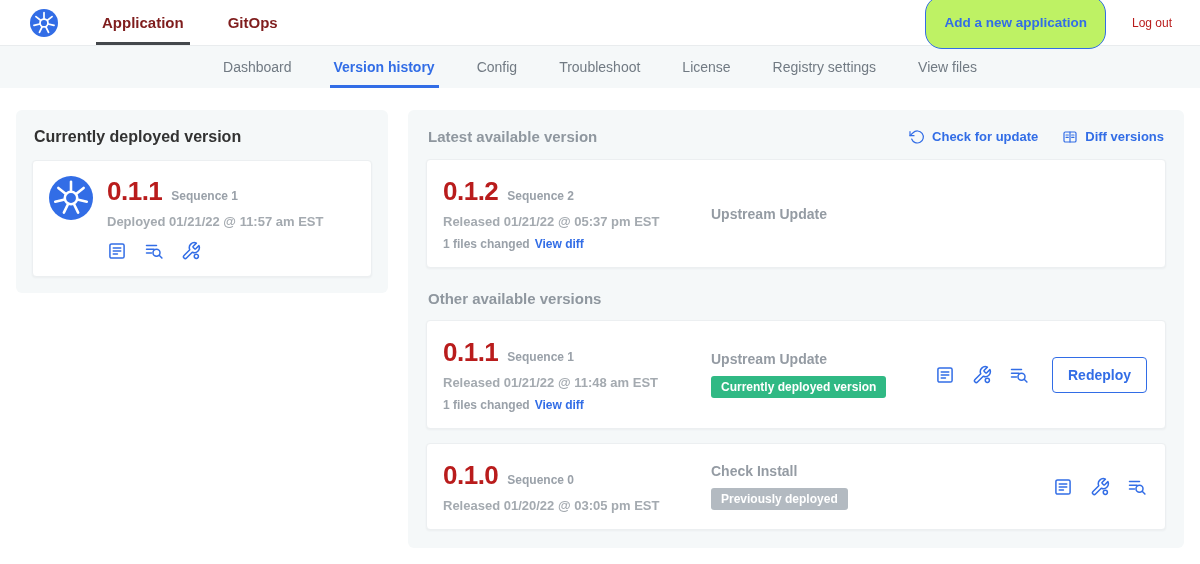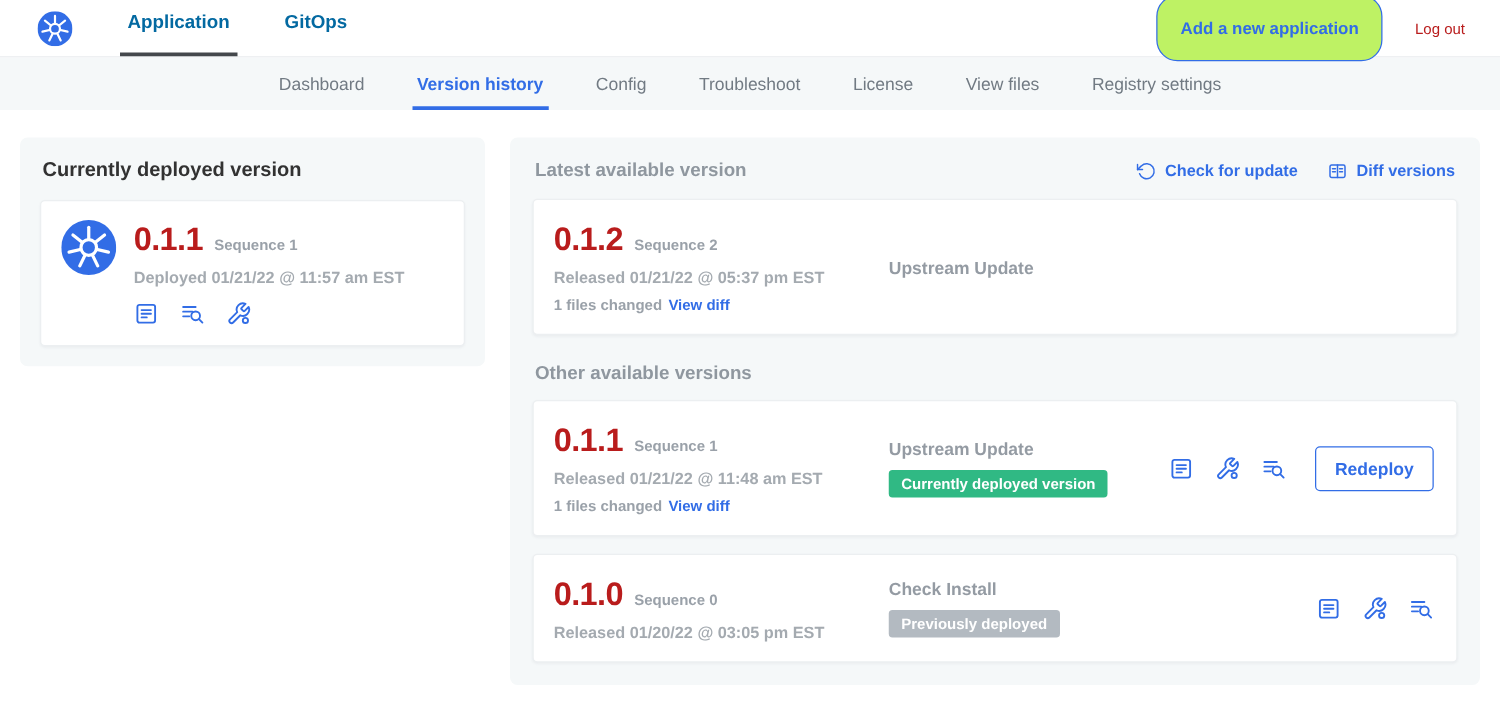--- a/index.html
+++ b/index.html
@@ -25,23 +25,23 @@
     padding: 0 28px 0 30px;
     border-bottom: 1px solid #e9ecee;
     background: #fff;
   }
   .k8s-logo { display: inline-block; line-height: 0; }
   .k8s-logo.sm { width: 28px; height: 28px; }
   .k8s-logo.lg { width: 44px; height: 44px; }
   .k8s-logo svg { width: 100%; height: 100%; }
   .top-tabs { display: flex; height: 100%; margin-left: 22px; }
   .top-tab {
-    display: flex; align-items: flex-end;
+    display: flex; align-items: center;
     padding: 16px 6px; margin: 0 16px;
-    font-size: 15px; font-weight: 600; color: #0369a1;
+    font-size: 15px; font-weight: 600; color: #7f1d1d;
     border-bottom: 3px solid transparent;
     border-top: 3px solid transparent;
     cursor: pointer;
   }
   .top-tab.active { font-weight: 700; border-bottom-color: #44484c; }
   .add-app-btn {
     margin-left: auto;
     background: #bef264;
     border: 1px solid var(--accent);
     color: var(--accent);
@@ -167,22 +167,22 @@
   <button class="add-app-btn">Add a new application</button>
   <div class="logout">Log out</div>
 </header>
 
 <nav class="subnav">
   <div class="subnav-item">Dashboard</div>
   <div class="subnav-item active">Version history</div>
   <div class="subnav-item">Config</div>
   <div class="subnav-item">Troubleshoot</div>
   <div class="subnav-item">License</div>
+  <div class="subnav-item">Registry settings</div>
   <div class="subnav-item">View files</div>
-  <div class="subnav-item">Registry settings</div>
 </nav>
 
 <main class="content">
 
   <section class="panel deployed-panel">
     <h2>Currently deployed version</h2>
     <div class="card deployed-card">
       <span class="k8s-logo lg">
         <svg viewBox="0 0 24 24">
           <circle cx="12" cy="12" r="12" fill="#326de6"></circle>

